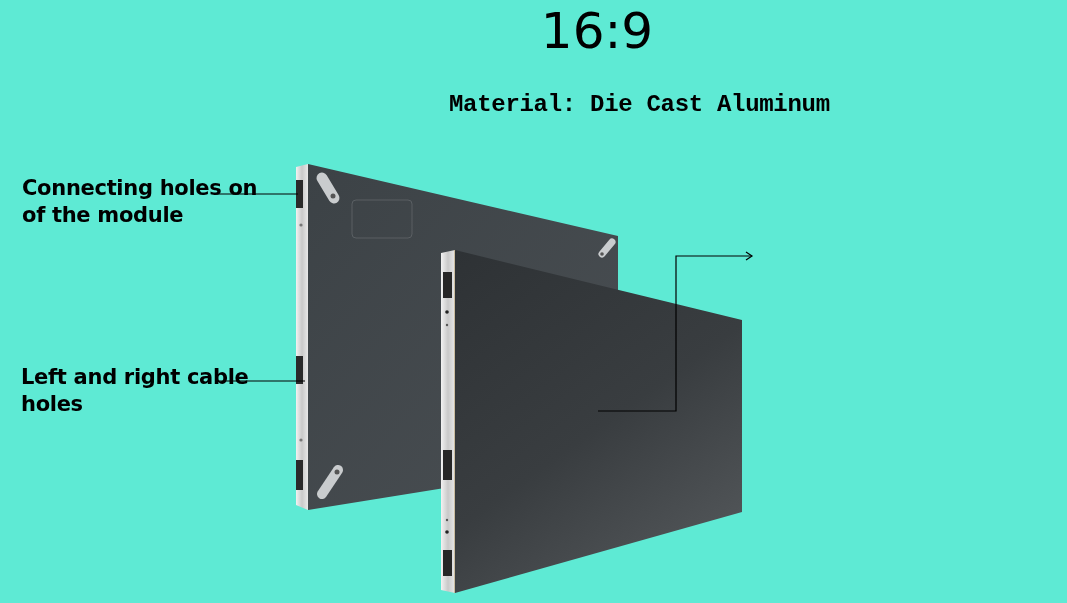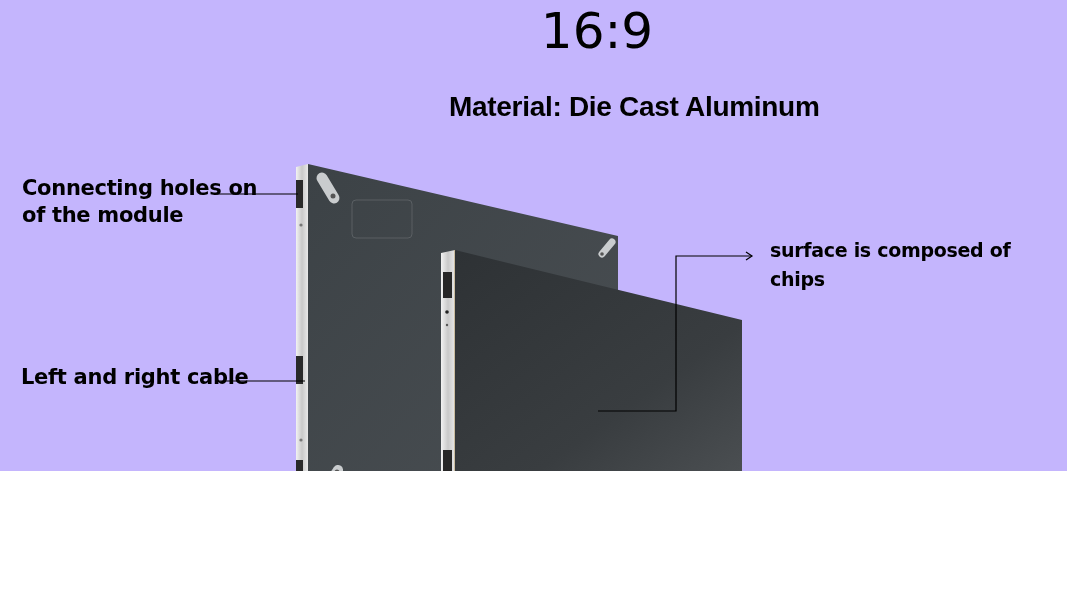--- a/index.html
+++ b/index.html
@@ -1,18 +1,18 @@
 <!DOCTYPE html>
 <html><head>
   <meta charset="utf-8">
   <style>
     html, body { margin: 0; padding: 0; background: #ffffff; }
-    .canvas { position: relative; width: 1067px; height: 471px; overflow: hidden; background: #c4b5fd; font-family: "Liberation Sans", sans-serif; color: #000; }
+    .canvas { position: relative; width: 1067px; height: 603px; overflow: hidden; background: #5eead4; font-family: "Liberation Sans", sans-serif; color: #000; }
     .ratio { position: absolute; left: 0; top: 2px; width: 1194px; text-align: center; font-size: 50px; font-weight: normal; letter-spacing: 0px; font-family: "DejaVu Sans", sans-serif; }
-    .material { position: absolute; left: 449px; top: 91px; font-size: 28px; font-weight: bold; font-family: Liberation Sans, sans-serif; letter-spacing: -0.3px; }
+    .material { position: absolute; left: 449px; top: 91px; font-size: 24px; font-weight: bold; font-family: Liberation Mono, monospace; letter-spacing: -0.3px; }
     .callout { position: absolute; font-size: 21px; font-weight: bold; line-height: 27px; font-family: "DejaVu Sans", sans-serif; letter-spacing: -0.3px; }
     .c1 { left: 22px; top: 175px; }
     .c2 { left: 21px; top: 364px; }
     .c3 { left: 770px; top: 236px; font-size: 19px; line-height: 29px; }
     svg.art { position: absolute; left: 0; top: 0; }
   </style>
 </head>
 <body>
 
 <div class="canvas">
@@ -84,19 +84,19 @@
     </g>
   </svg>
 
   <div class="callout c1">
     <div>Connecting holes on</div>
     <div>of the module</div>
   </div>
 
   <div class="callout c2">
     <div>Left and right cable</div>
+    <div>holes</div>
   </div>
 
   <div class="callout c3">
-    <div>surface is composed of chips</div>
   </div>
 
 </div>
 
 </body></html>

